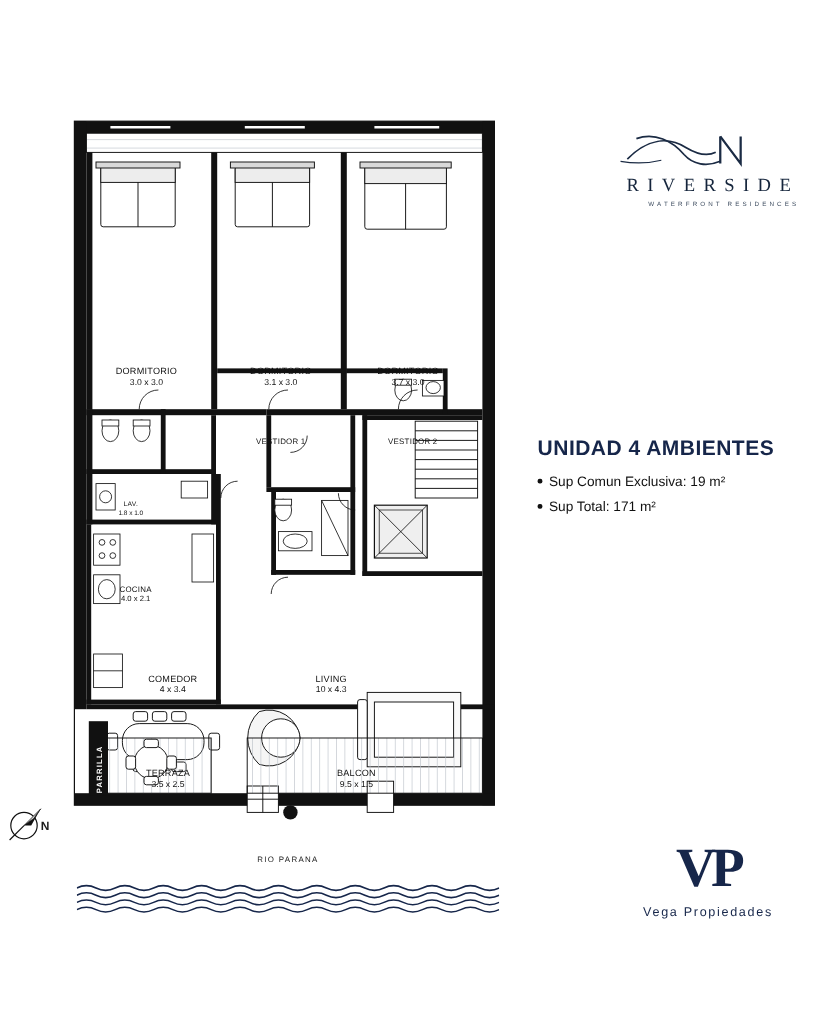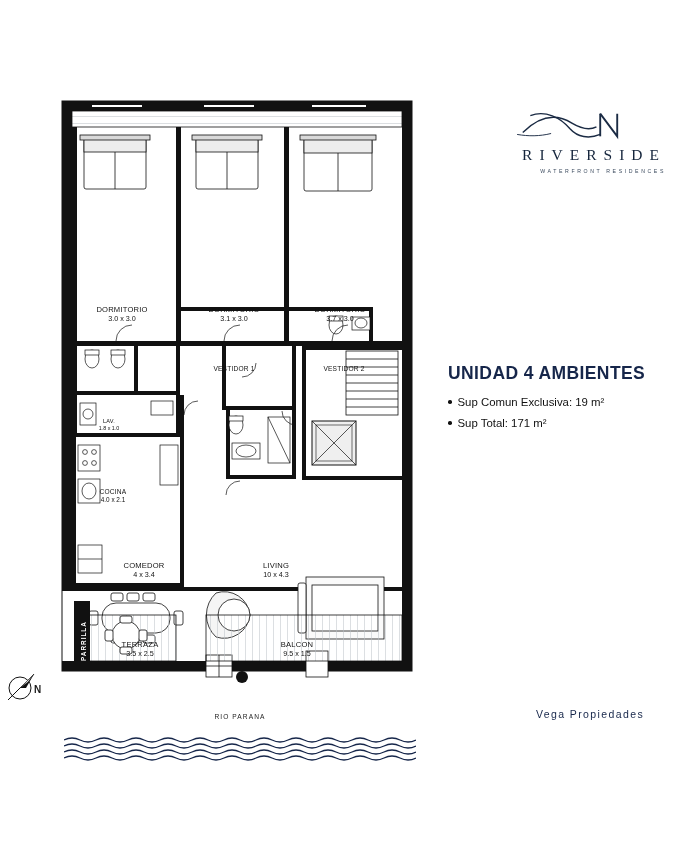--- a/index.html
+++ b/index.html
@@ -191,20 +191,21 @@
   <div class="brand-sub">WATERFRONT RESIDENCES</div>
 </div>
 
 <div class="unit-title">UNIDAD 4 AMBIENTES</div>
 <div class="specs">
   <div class="row"><span class="dot"></span><span>Sup Comun Exclusiva: 19 m²</span></div>
   <div class="row"><span class="dot"></span><span>Sup Total: 171 m²</span></div>
 </div>
 
 <div class="vp">
+  <div class="vp-mark">VP</div>
   <div class="vp-name">Vega Propiedades</div>
 </div>
 
 <div class="compass">
   <svg viewBox="0 0 46 46" width="46" height="46">
     <circle cx="16" cy="28" r="11" fill="none" stroke="#111" stroke-width="1"></circle>
     <path d="M16 28 L30 14 L22 28 Z" fill="#111"></path>
     <path d="M16 28 L30 14 L24 22 Z" fill="#fff" stroke="#111" stroke-width=".6"></path>
     <line x1="16" y1="28" x2="4" y2="40" stroke="#111" stroke-width="1"></line>
   </svg>

